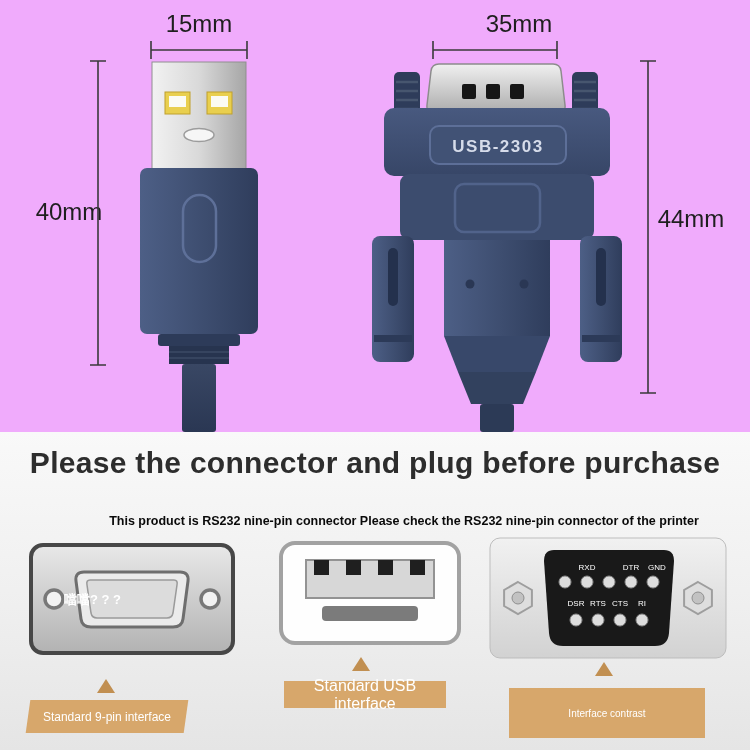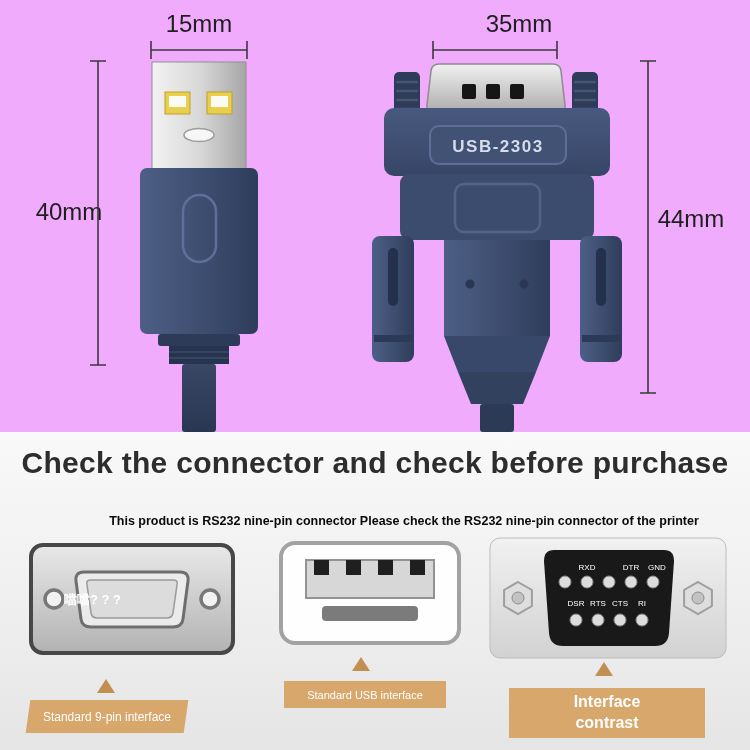--- a/index.html
+++ b/index.html
@@ -136,21 +136,21 @@
     </g>
     <g>
       <path d="M86,278 L192,278 L178,314 L100,314 Z" fill="#38486a"></path>
       <path d="M100,314 L178,314 L165,346 L113,346 Z" fill="#32415e"></path>
       <rect x="122" y="346" width="34" height="28" rx="3" fill="#2c3a56"></rect>
     </g>
   </svg>
 
   <div id="bottom-section"></div>
 
-  <div id="section-heading">Check the connector and check before purchase</div>
+  <div id="section-heading">Please the connector and plug before purchase</div>
   <div id="section-note">This product is RS232 nine-pin connector Please check the RS232 nine-pin connector of the printer</div>
 
   <svg class="abs" style="left:28px;top:542px" width="208" height="114" viewBox="0 0 208 114">
     <rect x="3" y="3" width="202" height="108" rx="12" fill="url(#g-gray)" stroke="#474747" stroke-width="4"></rect>
     <path d="M56,30 L152,30 Q161,30 160,39 L155,77 Q154,85 145,85 L63,85 Q54,85 53,77 L48,39 Q47,30 56,30 Z" fill="#ebebeb" stroke="#6e6e6e" stroke-width="3"></path>
     <path d="M62,38 L146,38 Q150,38 149,43 L145,71 Q144,76 139,76 L69,76 Q64,76 63,71 L59,43 Q58,38 62,38 Z" fill="#dcdcdc" stroke="#9a9a9a" stroke-width="1.5"></path>
     <circle cx="26" cy="57" r="9" fill="#f2f2f2" stroke="#787878" stroke-width="3.5"></circle>
     <circle cx="182" cy="57" r="9" fill="#f2f2f2" stroke="#787878" stroke-width="3.5"></circle>
     <text x="36" y="62" font-size="13" font-weight="bold" fill="#ffffff">噹噹? ? ?</text>
   </svg>
@@ -199,19 +199,19 @@
   </svg>
 
   <div class="up-arrow" style="left:97px;top:679px;"></div>
   <div class="up-arrow" style="left:352px;top:657px;"></div>
   <div class="up-arrow" style="left:595px;top:662px;"></div>
 
   <div class="banner" style="left:28px;top:700px;width:158px;height:33px;transform:skewX(-8deg);">
     <span style="transform:skewX(8deg);font-size:12px;">Standard 9-pin interface</span>
   </div>
   <div class="banner" style="left:284px;top:681px;width:162px;height:27px;">
-    <span style="font-size:11px;">Standard USB interface</span>
+    <span style="font-size:16px;">Standard USB interface</span>
   </div>
   <div class="banner" style="left:509px;top:688px;width:196px;height:50px;">
-    <span style="font-size:16px;width:95px;line-height:1.3;display:inline-block;font-weight:bold;">Interface contrast</span>
+    <span style="font-size:10px;width:95px;line-height:1.3;display:inline-block;">Interface contrast</span>
   </div>
 
 </div>
 
 </body></html>

